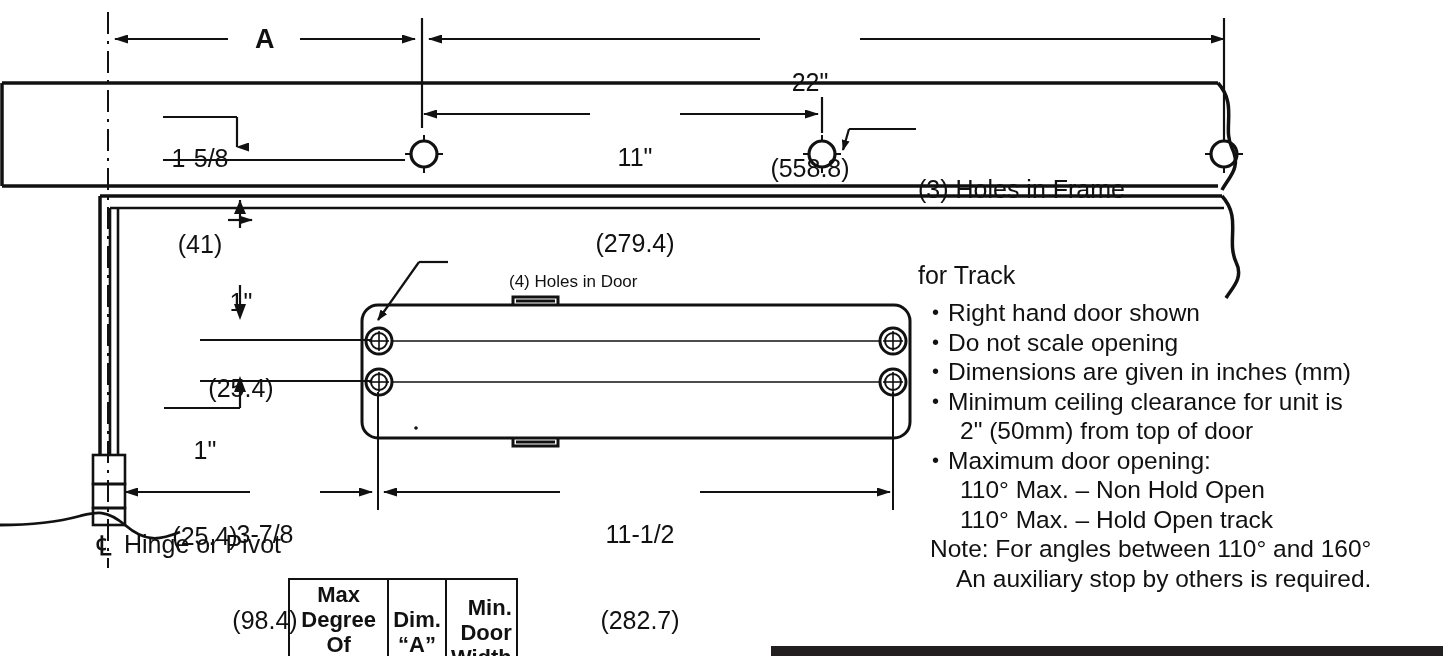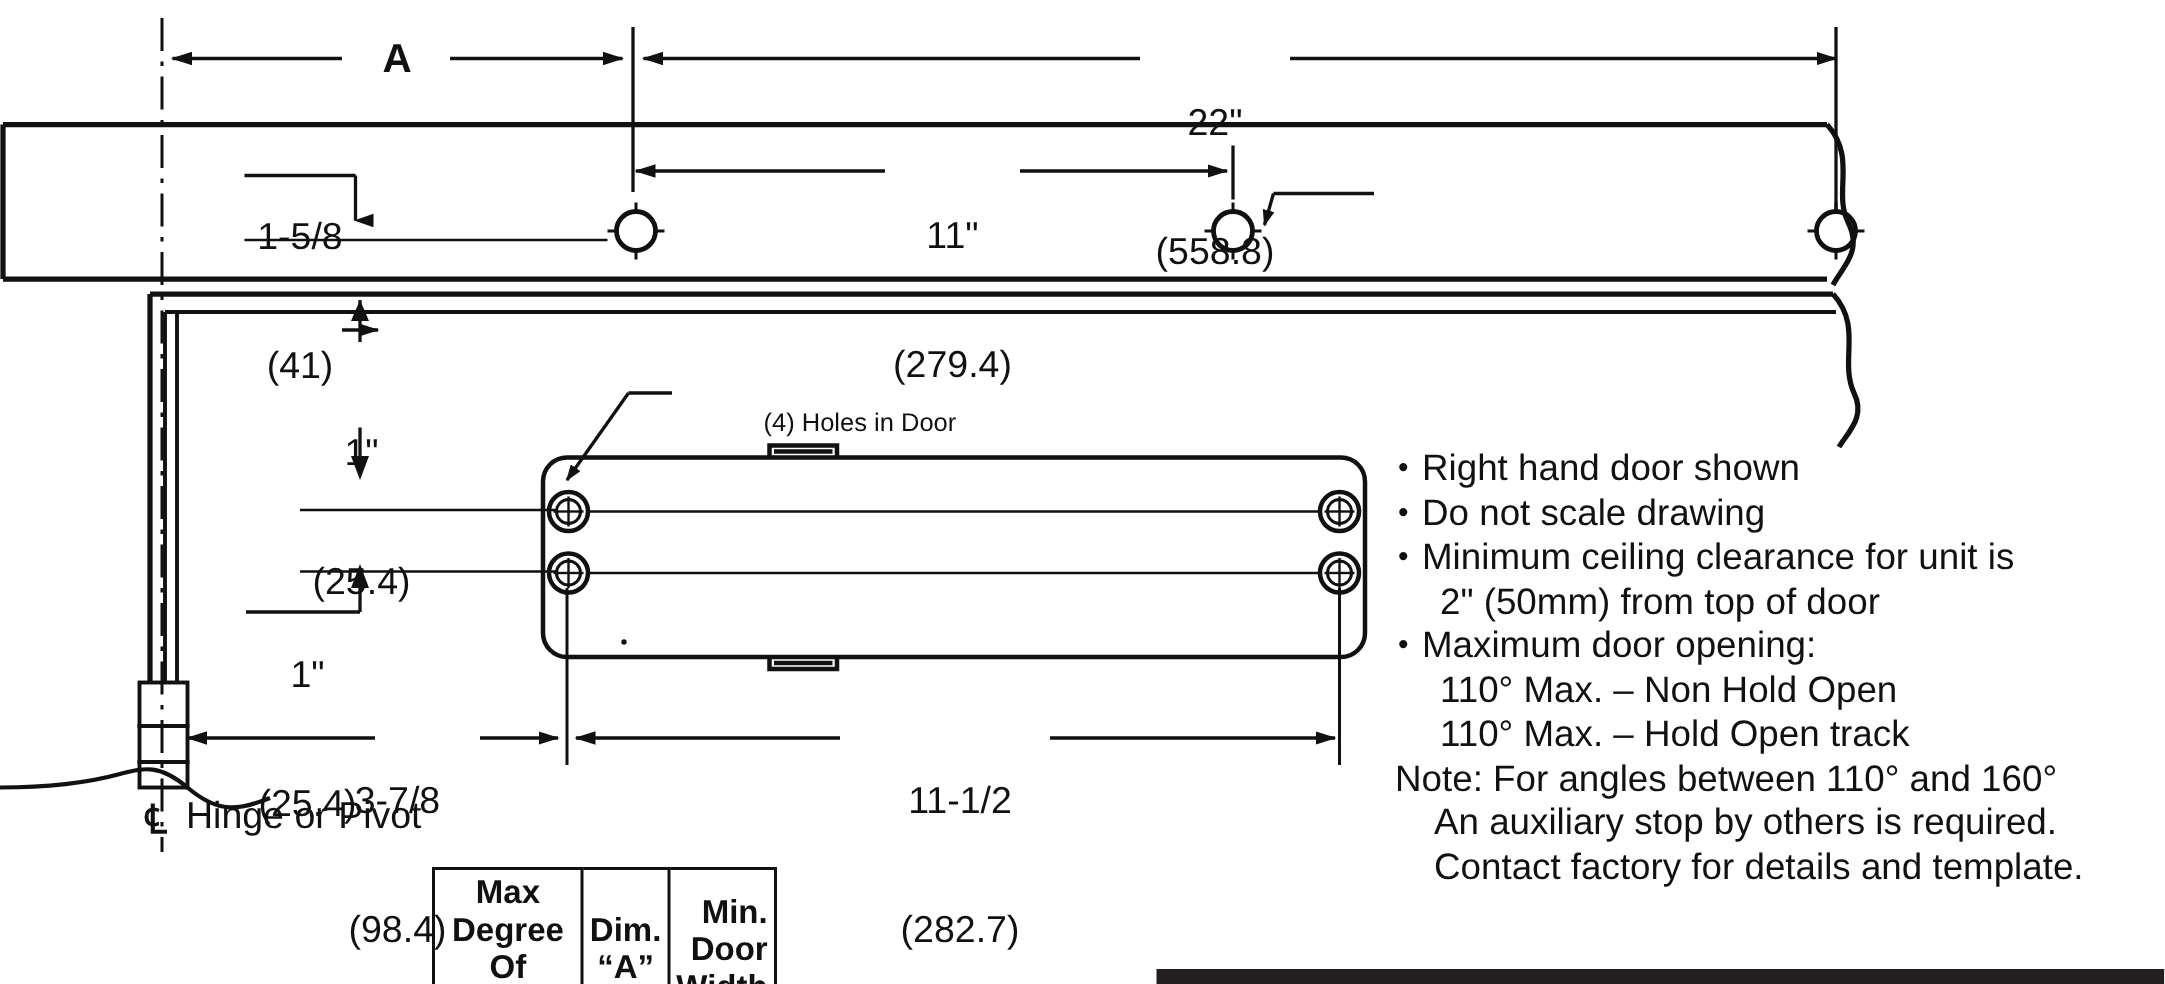--- a/index.html
+++ b/index.html
@@ -326,39 +326,43 @@
   <div class="lbl dim" style="left:210px; top:462px; width:110px;">
     <span class="top">3-7/8</span>
     <span class="bot">(98.4)</span>
   </div>
 
   <div class="lbl dim" style="left:580px; top:462px; width:120px;">
     <span class="top">11-1/2</span>
     <span class="bot">(282.7)</span>
   </div>
 
+  <div class="lbl" style="left:918px; top:117px; font-size:25px;">
+    <span style="display:block;">(3) Holes in Frame</span>
+    <span style="display:block;">for Track</span>
+  </div>
 
   <div class="lbl" style="left:474px; top:233px; font-size:17px;margin-left:35px;">
     <span style="display:block;">(4) Holes in Door</span>
   </div>
 
   <div class="cl-sym" style="left:96px; top:526px;">℄</div>
   <div class="hinge-text" style="left:124px; top:530px;">Hinge or Pivot</div>
 
   <div class="note-list">
     <div class="bullet-row">Right hand door shown</div>
-    <div class="bullet-row">Do not scale drawing</div>
+    <div class="bullet-row">Do not scale opening</div>
+    <div class="bullet-row">Dimensions are given in inches (mm)</div>
     <div class="bullet-row">Minimum ceiling clearance for unit is</div>
     <div class="cont-row">2" (50mm) from top of door</div>
     <div class="bullet-row">Maximum door opening:</div>
     <div class="cont-row">110° Max. – Non Hold Open</div>
     <div class="cont-row">110° Max. – Hold Open track</div>
     <div class="note-row">Note: For angles between 110° and 160°</div>
     <div class="note-row-indent">An auxiliary stop by others is required.</div>
-    <div class="note-row-indent">Contact factory for details and template.</div>
   </div>
 
   <table id="spec-table">
     <thead>
       <tr>
         <th>
           <span style="display:block;">Max Degree</span>
           <span style="display:block;">Of Opening</span>
         </th>
         <th>

